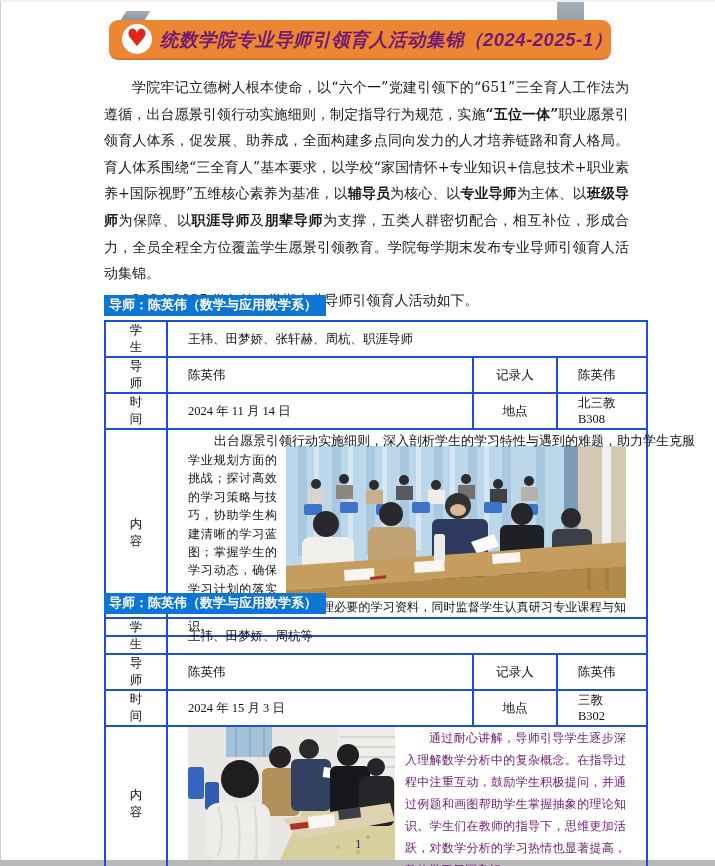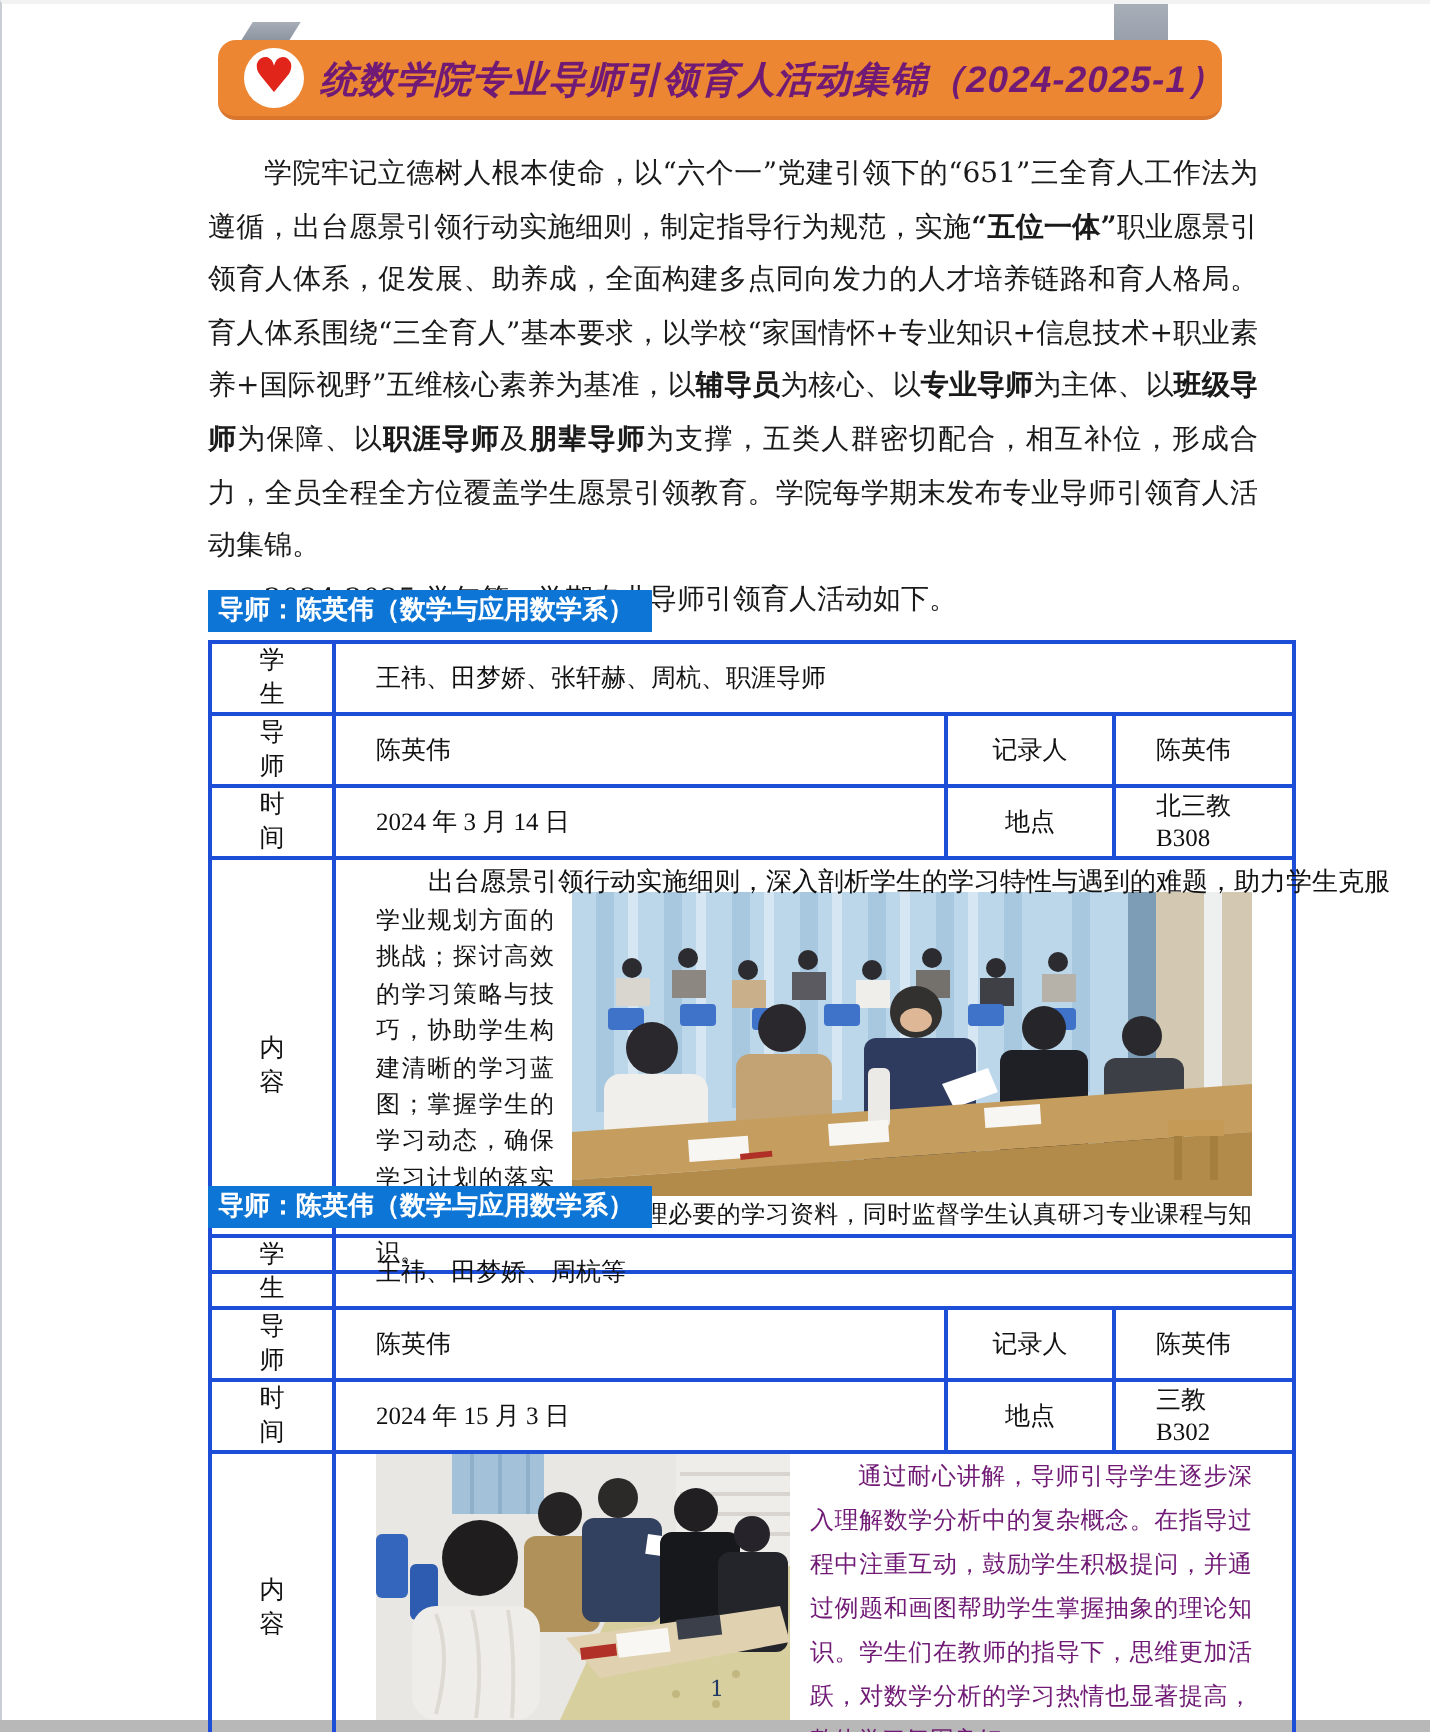--- a/index.html
+++ b/index.html
@@ -98,21 +98,21 @@
       <td colspan="3">王祎、田梦娇、张轩赫、周杭、职涯导师</td>
     </tr>
     <tr>
       <td class="lbl">导师</td>
       <td>陈英伟</td>
       <td class="lbl">记录人</td>
       <td>陈英伟</td>
     </tr>
     <tr>
       <td class="lbl">时间</td>
-      <td>2024 年 3 月 14 日</td>
+      <td>2024 年 11 月 14 日</td>
       <td class="lbl">地点</td>
       <td>北三教 B308</td>
     </tr>
     <tr>
       <td class="lbl">内容</td>
       <td colspan="3" class="content-cell" style="height:185px">
         <div class="c1-first">出台愿景引领行动实施细则，深入剖析学生的学习特性与遇到的难题，助力学生克服</div>
         <div class="c1-rest">
           <span class="photo1">
             <svg viewBox="0 0 340 152" preserveAspectRatio="none">

